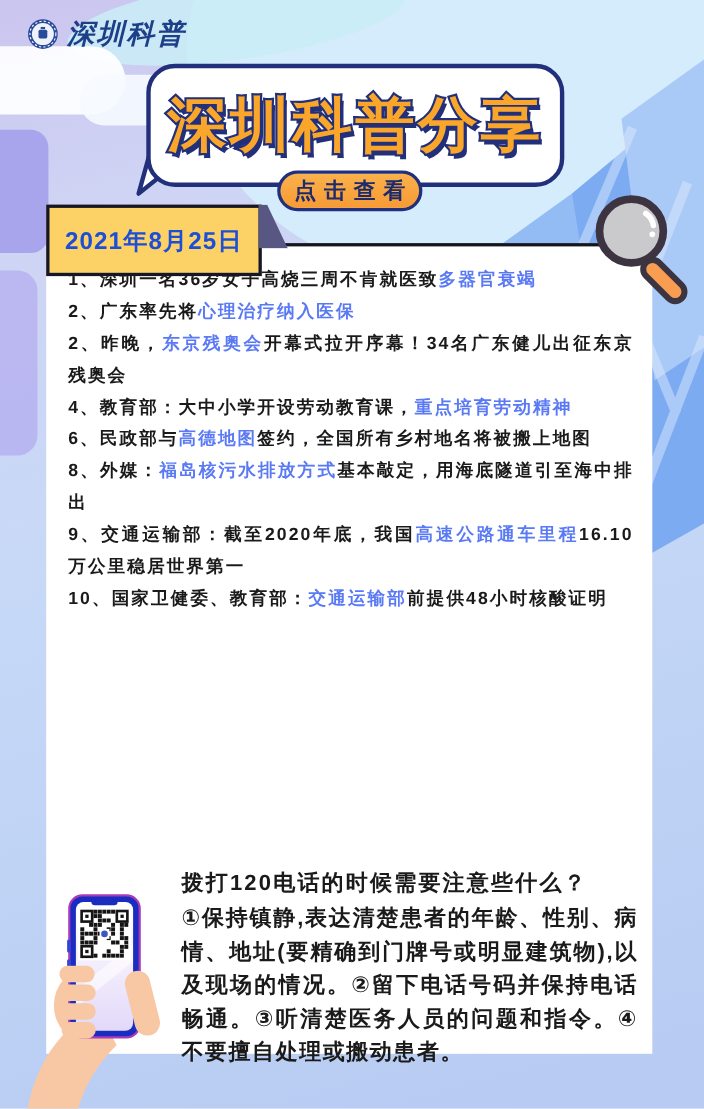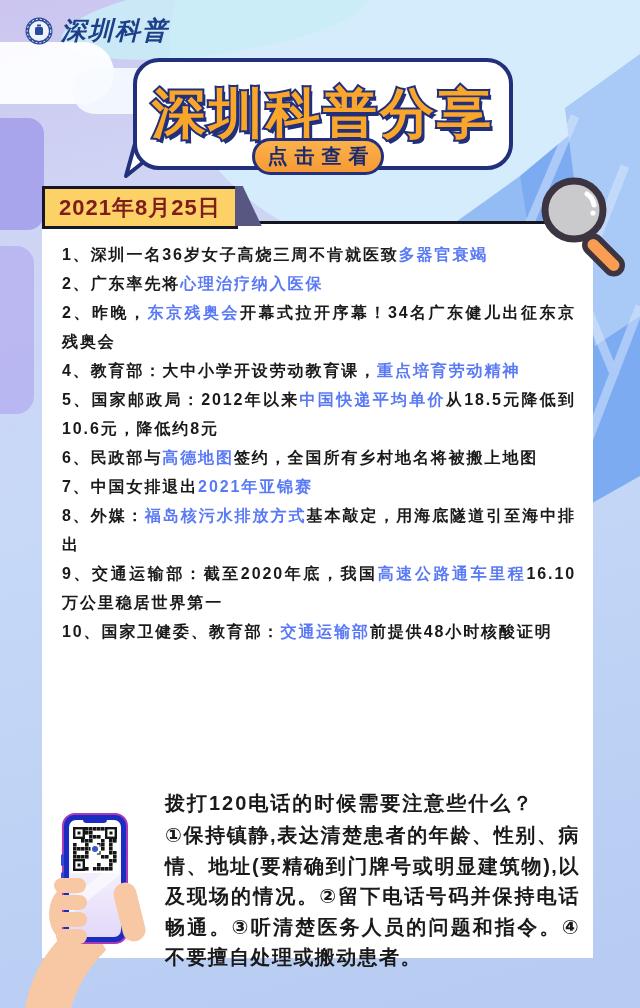--- a/index.html
+++ b/index.html
@@ -19,26 +19,26 @@
   .buildings{right:0;top:46px;width:215px;height:590px;}
   
   .logo{left:24px;top:14px;display:flex;align-items:center;gap:7px;z-index:5;}
   .logo-text{font-family:Liberation Serif, serif;font-weight:bold;font-style:italic;
     font-size:25px;color:#1d3f88;letter-spacing:2px;}
   .bubble{left:133px;top:58px;width:372px;height:104px;background:#fff;border:4px solid #22307c;
     border-radius:26px;z-index:4;display:flex;align-items:center;justify-content:center;font-family:Liberation Serif, serif;}
   .bubble-title{font-size:54px;font-weight:bold;color:#f9a62a;letter-spacing:3px;white-space:nowrap;
     -webkit-text-stroke:4px #22307c;paint-order:stroke fill;text-shadow:3px 4px 0 #22307c;}
   .bubble-tail{left:122px;top:136px;z-index:3;}
-  .cta{left:252px;top:138px;width:132px;height:37px;border-radius:19px;z-index:6;
+  .cta{left:252px;top:155px;width:132px;height:37px;border-radius:19px;z-index:6;
     background:linear-gradient(180deg,#fbb14b,#f79a34);border:3px solid #22307c;
     color:#1c2a6e;font-size:20px;font-weight:bold;letter-spacing:7px;
     display:flex;align-items:center;justify-content:center;padding-left:7px;box-sizing:border-box;cursor:pointer;}
   .badge{left:42px;top:186px;height:37px;z-index:5;background:#fcd267;border:3px solid #16162a;
-    display:flex;align-items:center;padding:0 14px;font-size:22px;font-weight:bold;color:#7f1d1d;letter-spacing:1px;}
+    display:flex;align-items:center;padding:11px 14px;font-size:22px;font-weight:bold;color:#1d4ed8;letter-spacing:1px;}
   .badge-fold{position:absolute;right:-27px;top:-3px;width:27px;height:40px;background:#585682;
     clip-path:polygon(0 0,30% 0,100% 100%,0 100%);}
   .magnifier{left:534px;top:166px;width:106px;height:116px;z-index:7;}
   
   .card{left:42px;top:221px;width:551px;height:734px;background:#fff;border-top:3px solid #15151f;
     z-index:2;overflow:visible;}
   .news-list{position:absolute;left:20px;top:16px;width:514px;}
   .news-item{margin:0;font-size:16px;font-weight:bold;line-height:29px;letter-spacing:1.9px;
     text-align:justify;color:#1a1a1a;}
   .news-item .hl{color:#5a7af5;}
@@ -104,23 +104,21 @@
     <circle cx="59" cy="47" r="2.6" fill="#ffffff"></circle>
   </svg>
 
   <div class="abs card">
 
     <div class="news-list">
         <p class="news-item"><span>1、深圳一名36岁女子高烧三周不肯就医致</span><span class="hl">多器官衰竭</span></p>
         <p class="news-item"><span>2、广东率先将</span><span class="hl">心理治疗纳入医保</span></p>
         <p class="news-item"><span>2、昨晚，</span><span class="hl">东京残奥会</span><span>开幕式拉开序幕！34名广东健儿出征东京残奥会</span></p>
         <p class="news-item"><span>4、教育部：大中小学开设劳动教育课，</span><span class="hl">重点培育劳动精神</span></p>
-        <p class="news-item"><span>5、国家邮政局：2012年以来</span><span class="hl">中国快递平均单价</span><span>从18.5元降低到10.6元，降低约8元</span></p>
         <p class="news-item"><span>6、民政部与</span><span class="hl">高德地图</span><span>签约，全国所有乡村地名将被搬上地图</span></p>
-        <p class="news-item"><span>7、中国女排退出</span><span class="hl">2021年亚锦赛</span></p>
         <p class="news-item"><span>8、外媒：</span><span class="hl">福岛核污水排放方式</span><span>基本敲定，用海底隧道引至海中排出</span></p>
         <p class="news-item"><span>9、交通运输部：截至2020年底，我国</span><span class="hl">高速公路通车里程</span><span>16.10万公里稳居世界第一</span></p>
         <p class="news-item"><span>10、国家卫健委、教育部：</span><span class="hl">交通运输部</span><span>前提供48小时核酸证明</span></p>
       </div>
 
     <div class="footer">
 
       <svg class="phone-illu" viewBox="0 0 150 228">
         <defs>
           <linearGradient id="screenGrad" x1="0" y1="0" x2="0" y2="1">

